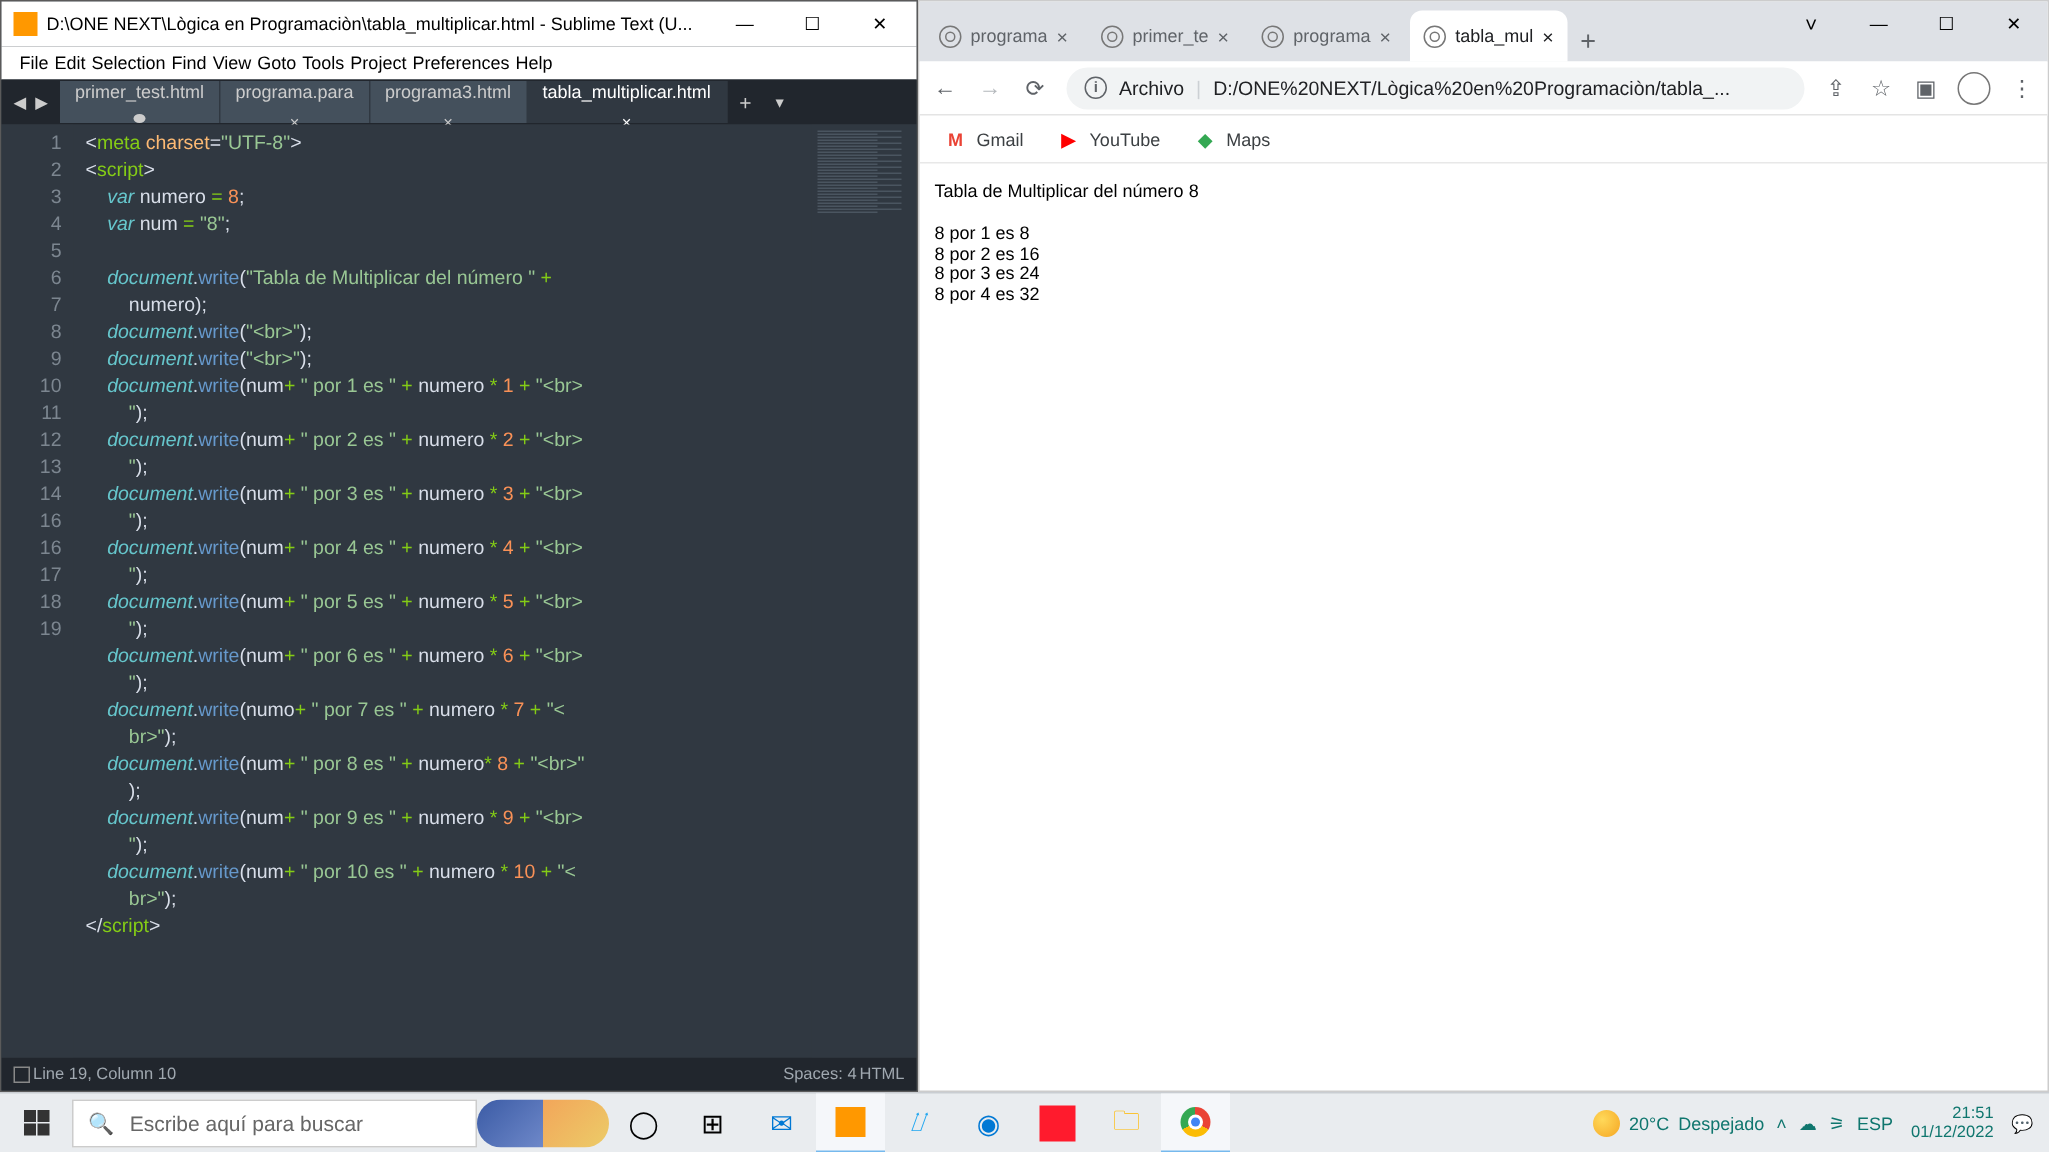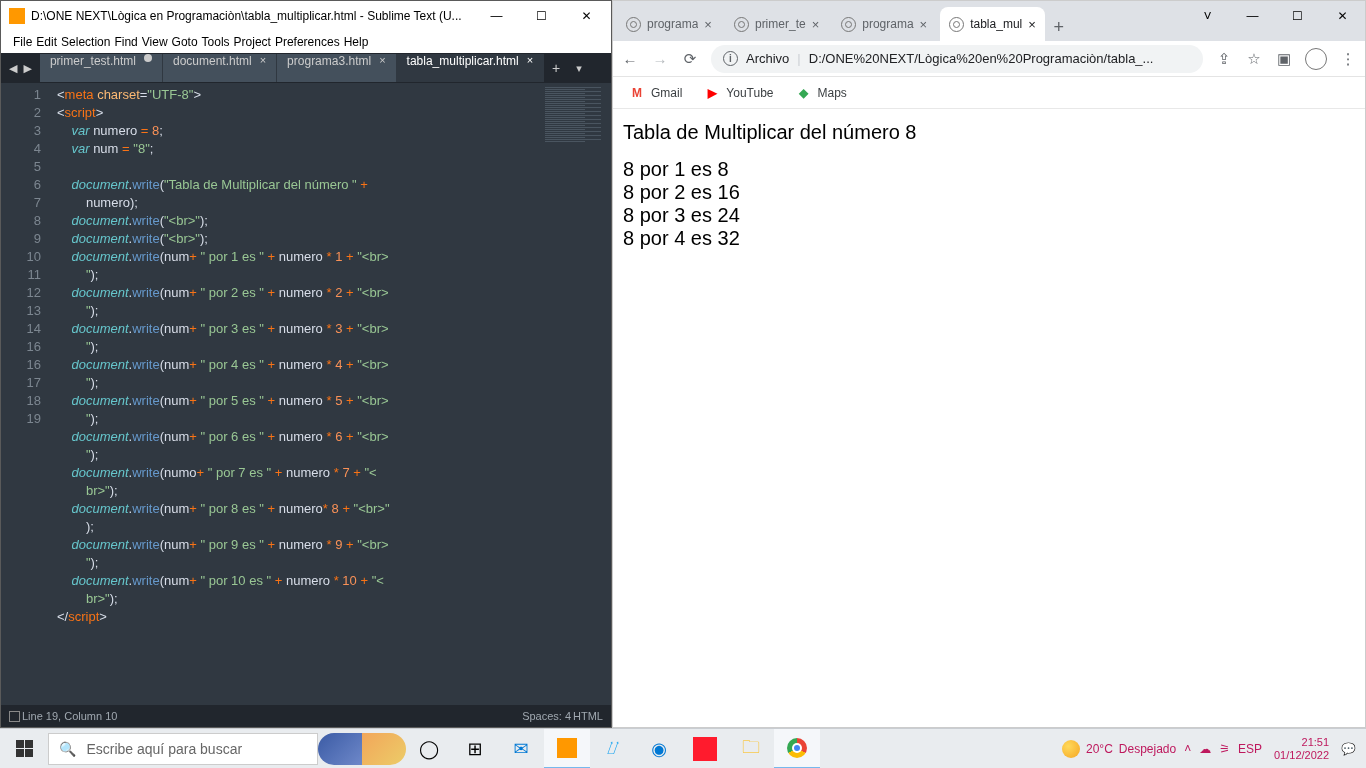--- a/index.html
+++ b/index.html
@@ -7,34 +7,34 @@
 
 
 .sublime { position:absolute; left:0; top:0; width:612px; height:728px; background:#303841; border:1px solid #5a5a5a; display:flex; flex-direction:column; }
 .sublime-titlebar { height:30px; background:#fff; display:flex; align-items:center; padding:0 2px; color:#000; font-size:12px; }
 .sublime-icon { width:16px; height:16px; background:#ff9800; margin:0 6px; }
 .sublime-title { flex:1; white-space:nowrap; overflow:hidden; text-overflow:ellipsis; }
 .win-btn { width:45px; height:29px; display:flex; align-items:center; justify-content:center; font-size:12px; }
 .sublime-menu { height:22px; background:#fff; display:flex; align-items:center; gap:4px; padding:0 12px; font-size:12px; color:#000; }
 .sublime-tabs { height:30px; background:#21262d; display:flex; align-items:center; }
 .tab-arrows { display:flex; gap:6px; padding:0 8px; color:#ccc; font-size:11px; }
-.st-tab { height:28px; padding:0 10px; display:flex; gap:8px; color:#ccc; font-size:12px; border-right:1px solid #303841; background:#44505c; }
+.st-tab { height:28px; padding:0 10px; display:flex; align-items:center; gap:8px; color:#ccc; font-size:12px; border-right:1px solid #303841; background:#44505c;flex-direction:column; }
 .st-tab.active { background:#303841; color:#fff; }
 .st-tab .dot { width:8px; height:8px; border-radius:50%; background:#ccc; }
 .st-tab .x { font-size:11px; }
 .st-tab-new { padding:0 8px; color:#ccc; font-size:14px; }
 
 .editor { flex:1; display:flex; background:#303841; font-family:Consolas,monospace; font-size:13px; position:relative; overflow:hidden; }
 .gutter { width:48px; background:#303841; color:#7c8690; text-align:right; padding:3px 8px 0 0; line-height:18px; }
 .code { flex:1; padding:3px 0 0 8px; line-height:18px; white-space:pre; color:#d8dee9; overflow:hidden; }
 .minimap { width:70px; background:#303841; position:relative; }
 .minimap-lines{ position:absolute; top:4px; right:4px; left:4px; }
 .minimap-lines div{ height:1px; margin-bottom:1px; background:#4a5560; }
 .minimap-lines div:nth-child(odd){ width:90%;} .minimap-lines div:nth-child(even){width:65%;}
-.c-r{color:#f97316;} .c-o{color:#F99157;} .c-g{color:#99c794;} .c-b{color:#6699cc;} .c-i{color:#66c6cc; font-style:italic;}
+.c-r{color:#84cc16;} .c-o{color:#F99157;} .c-g{color:#99c794;} .c-b{color:#6699cc;} .c-i{color:#66c6cc; font-style:italic;}
 .c-p{color:#fdba74;} .c-w{color:#d8dee9;}
 .statusbar { height:22px; background:#21262d; color:#a0a8b0; font-size:11px; display:flex; align-items:center; padding:0 8px; gap:2px; }
 .statusbar .rect{ width:11px; height:11px; border:1px solid #888; }
 .statusbar .sp{flex:1;}
 
 
 .chrome { position:absolute; left:612px; top:0; right:0; height:728px; background:#fff; border:1px solid #ccc; display:flex; flex-direction:column; }
 .chrome-top { height:40px; background:#dee1e6; display:flex; align-items:flex-end;text-align:right; }
 .ctab { height:34px; display:flex; align-items:center; gap:6px; padding:0 9px; font-size:12px; color:#5f6368; border-radius:8px 8px 0 0; margin-left:4px; max-width:118px; }
 .ctab.active { background:#fff; color:#202124; }
@@ -46,36 +46,36 @@
 .win-controls{ margin-left:auto; display:flex; align-items:flex-start; height:40px;}
 .win-controls .wc{ width:45px; height:30px; display:flex; align-items:center; justify-content:center; font-size:12px; color:#000;}
 .chrome-addr{ height:36px; background:#fff; border-bottom:1px solid #e4e4e4; display:flex; align-items:center; padding:0 8px; gap:12px;}
 .nav-ic{ width:18px; text-align:center; color:#5f6368; font-size:15px;}
 .omni{ flex:1; height:28px; background:#f1f3f4; border-radius:14px; display:flex; align-items:center; padding:0 12px; gap:8px; font-size:13px; color:#202124;}
 .omni .info{ width:15px;height:15px;border:1.5px solid #5f6368;border-radius:50%;display:flex;align-items:center;justify-content:center;font-size:10px;font-weight:bold;color:#5f6368;flex-shrink:0;}
 .omni .sep{color:#ccd0d4;}
 .chrome-bm{ height:32px; display:flex; align-items:center; gap:22px; padding:0 16px; font-size:12px; border-bottom:1px solid #e8e8e8;}
 .bm{ display:flex; align-items:center; gap:6px; color:#3c4043;}
 .bm-ic{width:16px;height:16px;display:flex;align-items:center;justify-content:center;font-weight:bold;}
-.chrome-page{ flex:1; padding:12px 10px; font-family:"Times New Roman",serif; font-size:20px; color:#000; line-height:1.15;}
+.chrome-page{ flex:1; padding:12px 10px; font-family:"Times New Roman",serif; font-size:12px; color:#000; line-height:1.15;}
 .chrome-page p{ margin-top:14px;}
 
 
 .taskbar{ position:absolute; left:0; bottom:0; right:0; height:40px; background:#e9ecef; border-top:1px solid #c9cdd2; display:flex; align-items:center;}
 .tb-start{ width:48px; height:40px; display:flex; align-items:center; justify-content:center;}
 .win-logo{ width:17px; height:17px; display:grid; grid-template-columns:1fr 1fr; grid-template-rows:1fr 1fr; gap:1px;}
 .win-logo span{background:#333;}
 .search-box{ height:32px; width:270px; background:#fff; border:1px solid #ccc; display:flex; align-items:center; padding:0 10px; gap:10px; font-size:14px; color:#666;}
 .news-pill{ height:32px; width:88px; border-radius:16px; overflow:hidden; display:flex;}
 .news-pill span:first-child{flex:1;background:linear-gradient(135deg,#3b5ba5,#6e88c9);}
 .news-pill span:last-child{flex:1;background:linear-gradient(135deg,#f2a65a,#eccc68);}
 .tb-icons{ display:flex; align-items:center; height:40px;}
 .tb-ic{ width:46px; height:40px; display:flex; align-items:center; justify-content:center; font-size:18px;}
 .tb-ic.active{ border-bottom:2px solid #76b9ed; background:#f5f7fa;}
-.tray{ margin-left:auto; display:flex; align-items:center; gap:8px; padding:0 10px; font-size:12px; color:#be185d;}
+.tray{ margin-left:auto; display:flex; align-items:center; gap:8px; padding:0 10px; font-size:12px; color:#0f766e;}
 .weather{ display:flex; align-items:center; gap:6px;}
 .sun{width:18px;height:18px;border-radius:50%;background:radial-gradient(circle at 35% 35%,#ffd95a,#f5a623);}
 .clock{ text-align:right; font-size:11px; line-height:13px; padding:0 4px;}
 </style>
 </head>
 <body>
 
 <div class="sublime">
   <div class="sublime-titlebar">
     <div class="sublime-icon"></div>
@@ -99,21 +99,21 @@
   <div class="sublime-tabs">
     <div class="tab-arrows">
       <span>◀</span>
       <span>▶</span>
     </div>
     <div class="st-tab">
       <span>primer_test.html</span>
       <span class="dot"></span>
     </div>
     <div class="st-tab">
-      <span>document.html</span>
+      <span>programa.para</span>
       <span class="x">×</span>
     </div>
     <div class="st-tab">
       <span>programa3.html</span>
       <span class="x">×</span>
     </div>
     <div class="st-tab active">
       <span>tabla_multiplicar.html</span>
       <span class="x">×</span>
     </div>

